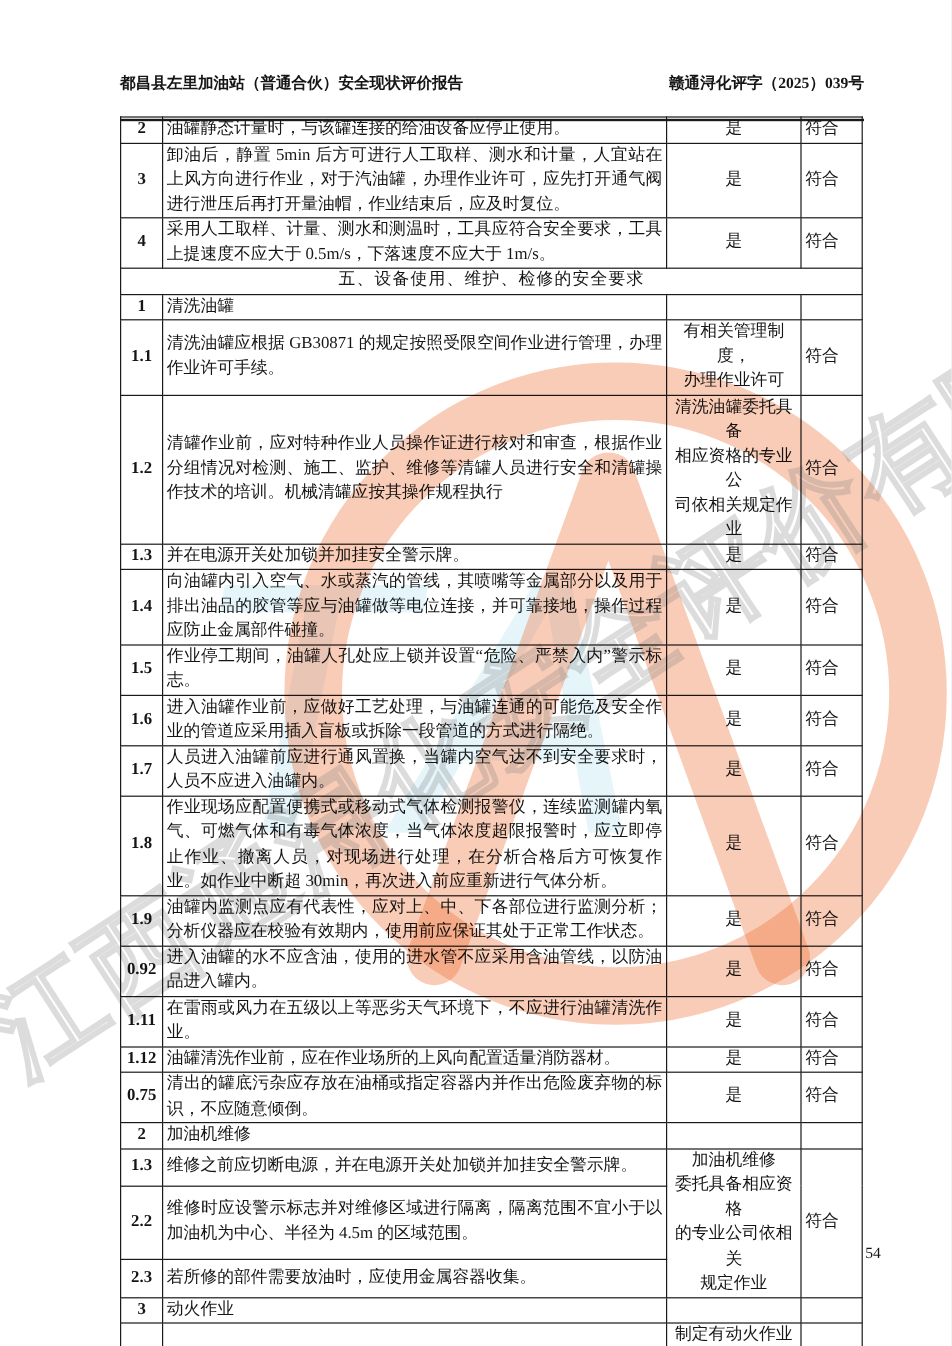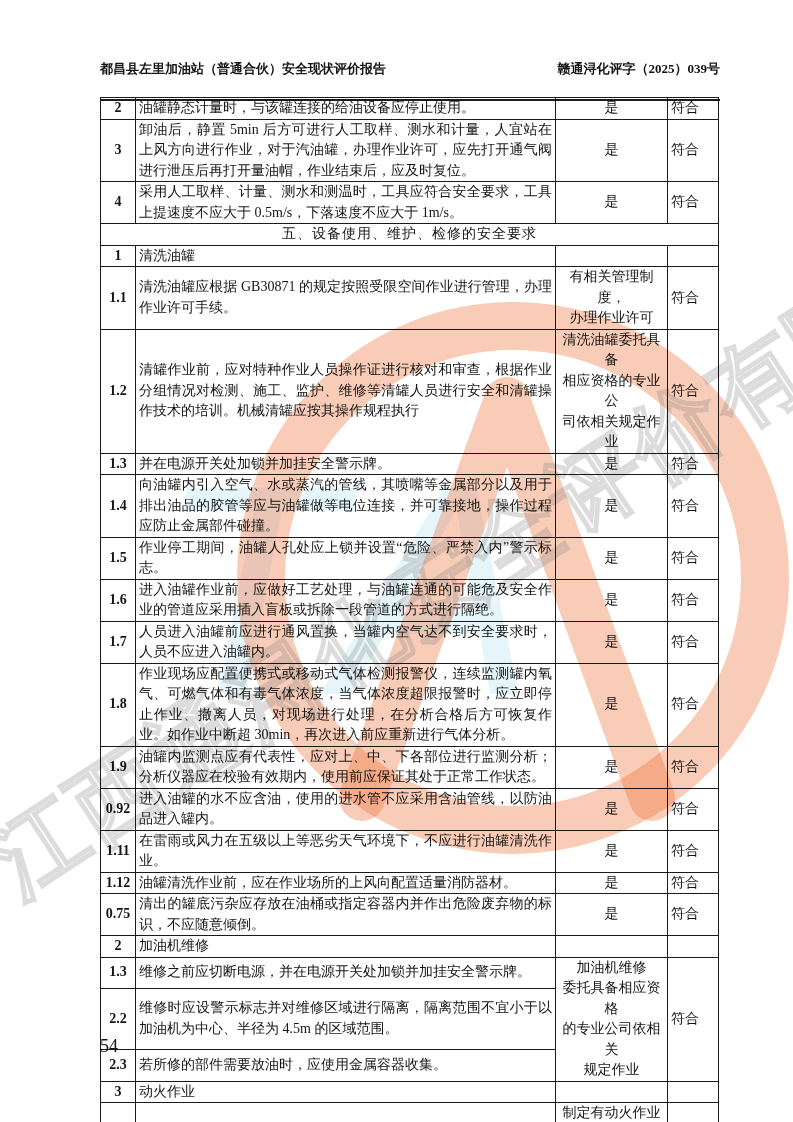--- a/index.html
+++ b/index.html
@@ -35,22 +35,22 @@
     vertical-align:middle;
     word-break:break-all;
   }
   td.num-cell { text-align:center; font-weight:bold; font-size:13px; padding:0; font-family:"Liberation Serif","DejaVu Serif",serif; }
   td.content-cell { text-align:justify;font-family:Liberation Serif, serif; }
   td.status-cell { text-align:center; white-space:pre-line; padding:0 1px; }
   td.result-cell { text-align:left; padding:0 1px; }
   td.section-title-cell { text-align:center; font-weight:normal; font-size:15px; line-height:21px; letter-spacing:1px; }
   
   .footer {
-    position:absolute; left:100px; top:1036px; width:618px;
-    text-align:left; font-size:18px;
+    position:absolute; left:116px; top:1036px; width:618px;
+    text-align:right; font-size:13px;
   }
   
   .watermark {
     position:absolute; inset:0; z-index:5;
     pointer-events:none;
     mix-blend-mode:multiply;
   }
   .wm-svg { position:absolute; left:0; top:0; }
   .wm-ta {
     position:absolute; left:156px; top:440px;

